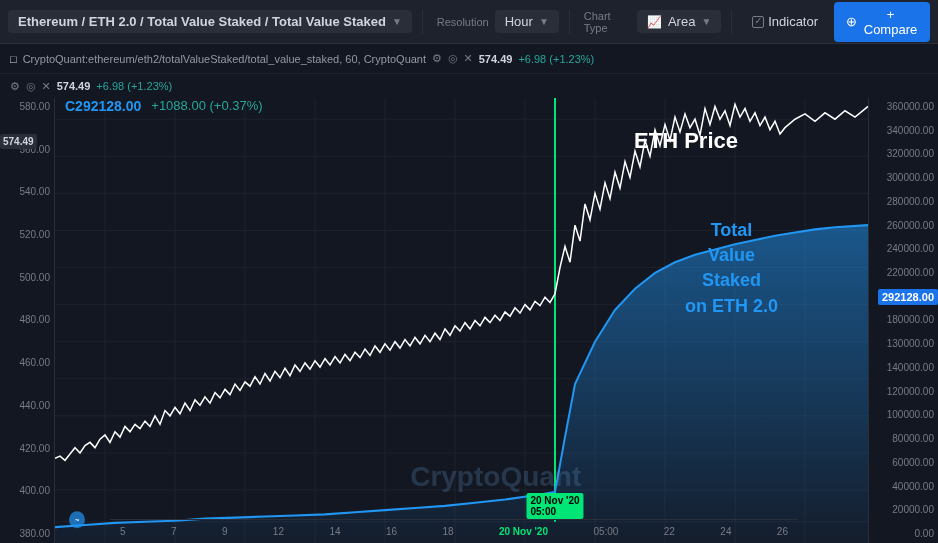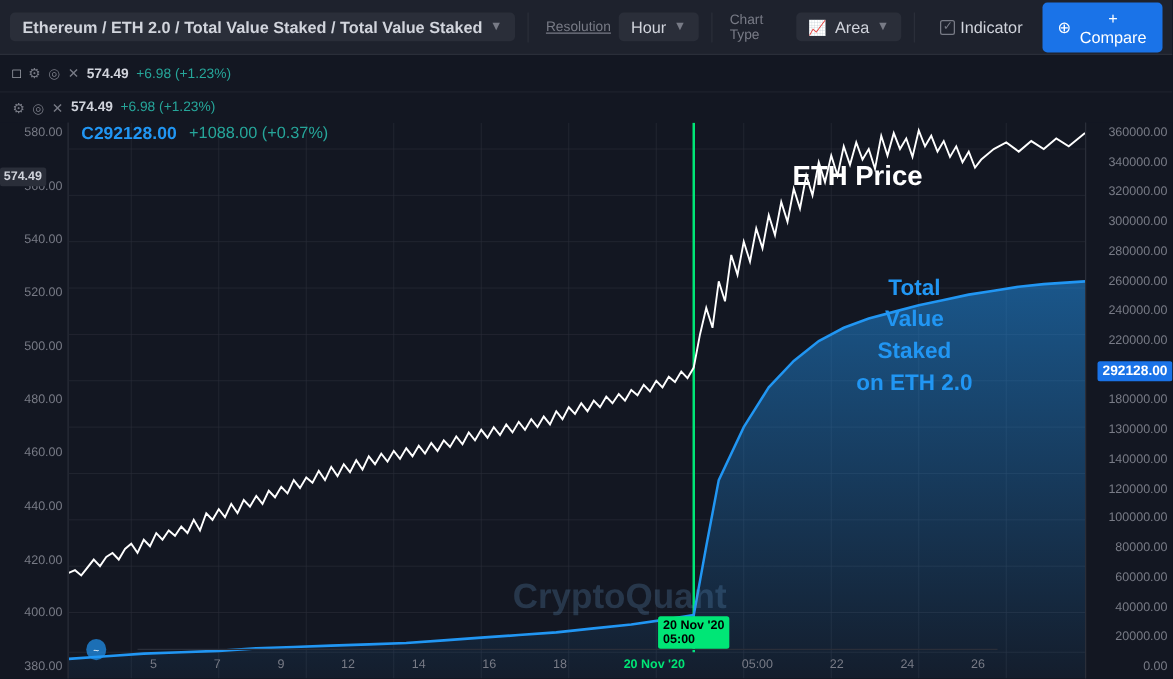--- a/index.html
+++ b/index.html
@@ -40,21 +40,20 @@
       font-size: 10px;
       color: #787b86;
     }
 
     .separator { width: 1px; height: 24px; background: #2a2e39; margin: 0 4px; }
 
     .resolution-label {
       font-size: 11px;
       color: #787b86;
       margin-left: 4px;
-      text-decoration: underline;
     }
 
     .dropdown-btn {
       display: flex;
       align-items: center;
       background: #2a2e39;
       border-radius: 4px;
       padding: 4px 10px;
       font-size: 13px;
       color: #d1d4dc;
@@ -336,20 +335,21 @@
     <span>Indicator</span>
   </button>
   <button class="compare-btn">
     <span>⊕</span>
     <span>+ Compare</span>
   </button>
 </div>
 
 <div id="subtitle-bar">
   <span style="color:#d1d4dc;">□</span>
+  <span class="subtitle-title">CryptoQuant:ethereum/eth2/totalValueStaked/total_value_staked, 60, CryptoQuant</span>
   <span class="subtitle-gear">⚙</span>
   <span>◎</span>
   <span class="subtitle-close">✕</span>
   <span class="subtitle-price">574.49</span>
   <span class="subtitle-change-pos">+6.98 (+1.23%)</span>
 </div>
 
 <div id="second-row">
   <span style="cursor:pointer;">⚙</span>
   <span style="cursor:pointer;">◎</span>

